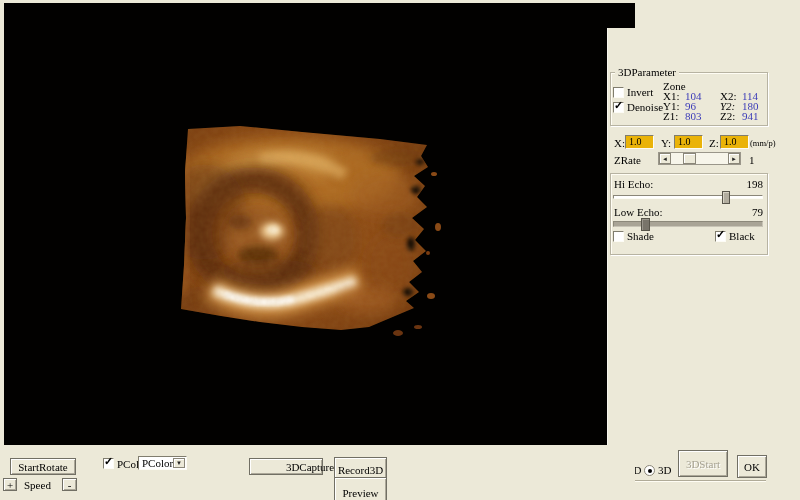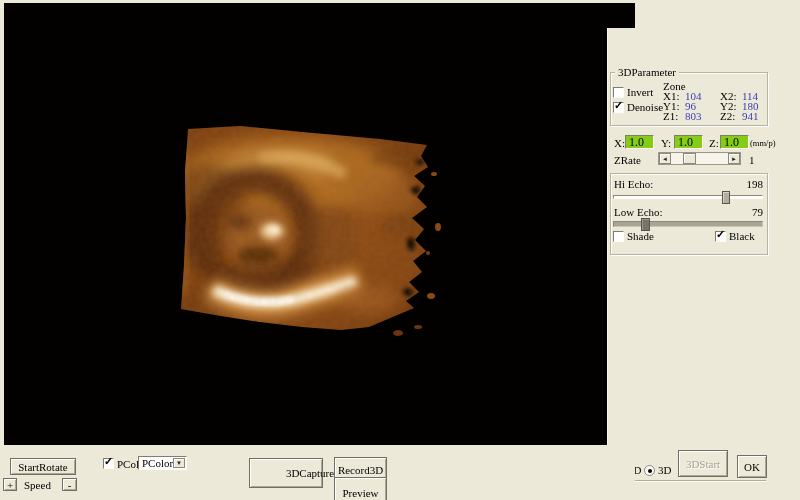--- a/index.html
+++ b/index.html
@@ -49,22 +49,22 @@
     position:absolute;left:0px;top:-3px;font-size:11px;font-weight:bold;line-height:11px;
   }
   .radio{
     width:9px;height:9px;border-radius:50%;background:#fff;
     border:1px solid #8a8678;position:absolute;
   }
   .radio .dot{
     position:absolute;left:2.5px;top:2.5px;width:4px;height:4px;border-radius:50%;background:#000;
   }
   .field{
-    background:#84cc16;border:1px solid;border-color:#807d6e #fdfcf5 #fdfcf5 #807d6e;
-    box-sizing:border-box;font-size:12px;line-height:12px;padding-left:3px;
+    background:#eab308;border:1px solid;border-color:#807d6e #fdfcf5 #fdfcf5 #807d6e;
+    box-sizing:border-box;font-size:10px;line-height:12px;padding-left:3px;
   }
   .lbl{white-space:nowrap;line-height:11px;}
   .blue{color:#3b3bb8;}
   
   .scrollbar{
     background:#f7f5ea;border:1px solid #9a968a;box-sizing:border-box;
   }
   .sb-btn{
     position:absolute;top:0;width:12px;height:11px;background:#ece9d8;
     border:1px solid #8a8678;box-sizing:border-box;
@@ -187,21 +187,21 @@
 
   <div class="abs" style="left:0;top:63px;">
     <span class="abs lbl" style="left:55px;">X1:</span>
     <span class="abs lbl blue" style="left:77px;">104</span>
     <span class="abs lbl" style="left:112px;">X2:</span>
     <span class="abs lbl blue" style="left:134px;">114</span>
   </div>
   <div class="abs" style="left:0;top:73px;">
     <span class="abs lbl" style="left:55px;">Y1:</span>
     <span class="abs lbl blue" style="left:77px;">96</span>
-    <span class="abs lbl" style="left:112px;">Y2:</span>
+    <span class="abs lbl" style="left:112px;font-style:italic;">Y2:</span>
     <span class="abs lbl blue" style="left:134px;">180</span>
   </div>
   <div class="abs" style="left:0;top:83px;">
     <span class="abs lbl" style="left:55px;">Z1:</span>
     <span class="abs lbl blue" style="left:77px;">803</span>
     <span class="abs lbl" style="left:112px;">Z2:</span>
     <span class="abs lbl blue" style="left:134px;">941</span>
   </div>
 
   <span class="abs lbl" style="left:6px;top:110px;">X:</span>
@@ -261,16 +261,16 @@
 
   <span class="checkbox" style="left:103px;top:13px;">
     <span class="check">✓</span>
   </span>
   <span class="abs lbl" style="left:117px;top:14px;">PColor</span>
   <div class="abs combo" style="left:138px;top:11px;width:49px;height:14px;">
     <span class="combo-text">PColor</span>
     <span class="combo-btn">▼</span>
   </div>
 
-  <div class="abs btn" style="left:249px;top:13px;width:74px;height:30px;padding-left:48px;">3DCapture</div>
+  <div class="abs btn" style="left:249px;top:13px;width:74px;height:17px;padding-left:48px;">3DCapture</div>
   <div class="abs btn" style="left:334px;top:12px;width:53px;height:25px;text-align:center;">Record3D</div>
   <div class="abs btn" style="left:334px;top:32px;width:53px;height:31px;">Preview</div>
 </div>
 
 </body></html>

